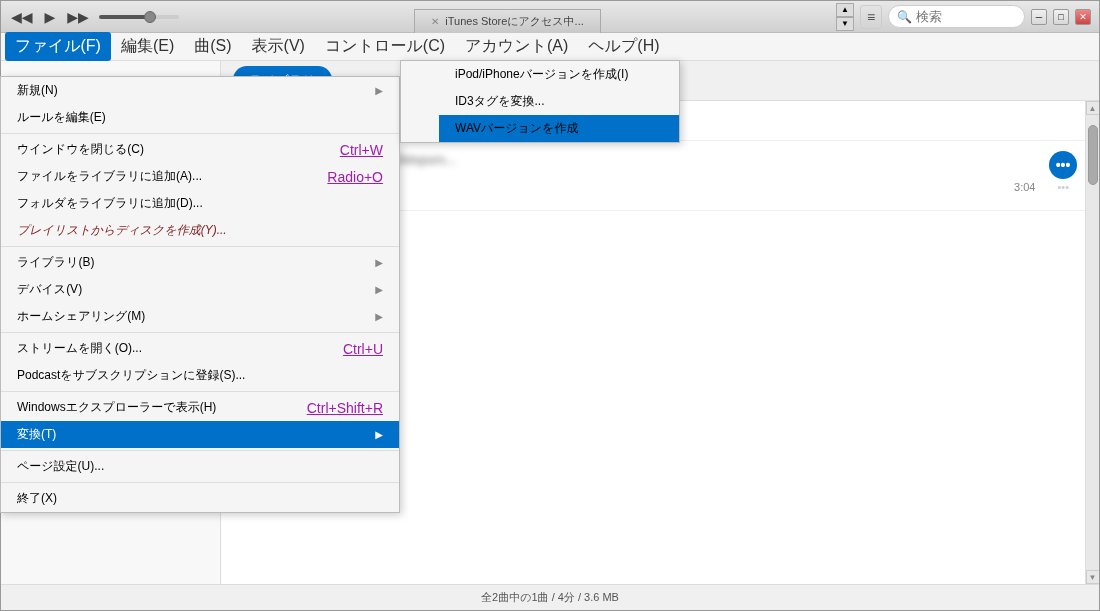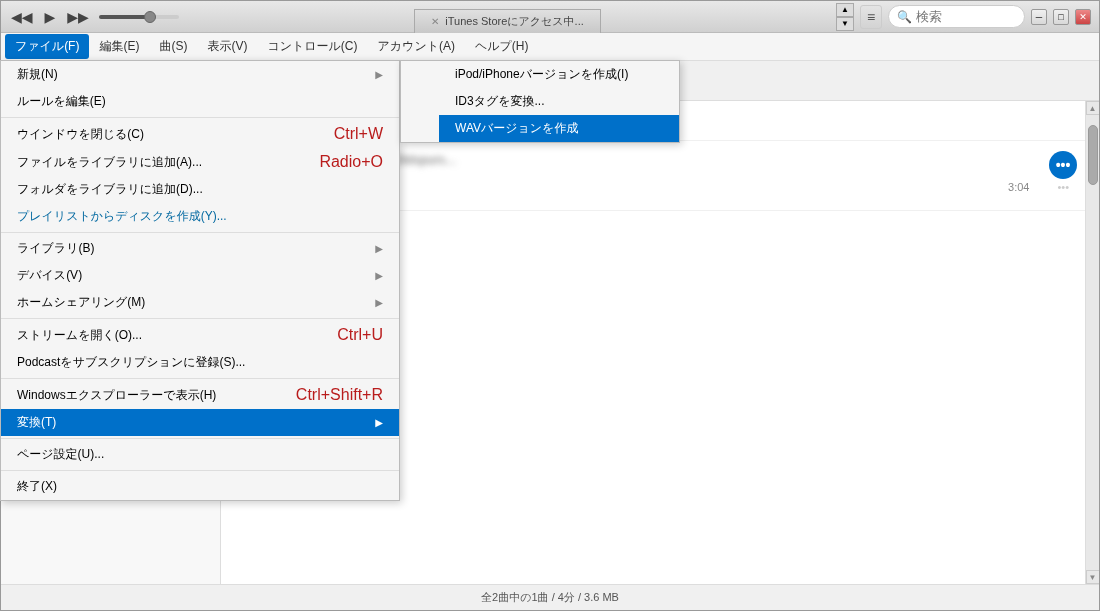--- a/index.html
+++ b/index.html
@@ -113,21 +113,21 @@
       height: 28px;
       display: flex;
       align-items: center;
       padding: 0 4px;
       border-bottom: 1px solid #ddd;
       flex-shrink: 0;
     }
     .menu-item {
       padding: 4px 10px;
       cursor: pointer;
-      font-size: 12px;
+      font-size: 16px;
       color: #333;
       border-radius: 3px;
     }
     .menu-item:hover, .menu-item.active {
       background: #0070c9;
       color: white;
     }
 
     
     .main-area {
@@ -264,21 +264,21 @@
       top: 0;
       left: 0;
       width: 100%;
       height: 100%;
       z-index: 100;
       pointer-events: none;
     }
 
     .main-menu {
       position: absolute;
-      top: 60px;
+      top: 76px;
       left: 0;
       width: 400px;
       background: #f5f5f5;
       border: 1px solid #bbb;
       box-shadow: 2px 2px 8px rgba(0,0,0,0.2);
       z-index: 200;
     }
     .menu-row {
       display: flex;
       align-items: center;
@@ -292,38 +292,40 @@
     }
     .menu-row.selected {
       background: #0070c9;
       color: white;
     }
     .menu-row-label {
       flex: 1;
       font-size: 12px;
     }
     .menu-row-shortcut {
-      font-size: 16px;
-      color: #b91c1c;
+      font-size: 14px;
+      color: #a21caf;
+      text-decoration: underline;
     }
     .menu-row-arrow {
       font-size: 10px;
       color: #888;
     }
     .menu-row.selected .menu-row-arrow {
       color: white;
     }
     .menu-separator {
       height: 1px;
       background: #ddd;
       margin: 2px 0;
     }
     .menu-row.disabled {
-      color: #0369a1;
+      color: #7f1d1d;
       cursor: default;
+      font-style: italic;
     }
 
     
     .sub-menu {
       position: absolute;
       top: 60px;
       left: 400px;
       width: 280px;
       background: #f5f5f5;
       border: 1px solid #bbb;
@@ -455,21 +457,21 @@
               <div class="blurred-blue" style="font-size:11px;">Satirical Oh also</div>
               <div class="blurred-text" style="font-size:10px; color:#aaa;">█ █ █ ████</div>
             </div>
             <div style="display:flex; flex-direction:column; align-items:flex-end; gap:4px; padding-top:2px;">
               <div class="track-more">•••</div>
             </div>
           </div>
 
           <div style="display:flex; align-items:center; padding:0 8px 4px 64px; margin-top:-30px;">
             <div style="flex:1;"></div>
-            <div style="font-size:11px; color:#888; margin-right:20px;">3:04</div>
+            <div style="font-size:11px; color:#888; margin-right:14px;">3:04</div>
             <div style="font-size:11px; color:#ccc; cursor:pointer; padding:0 8px;">•••</div>
           </div>
 
         </div>
 
         <div class="right-scrollbar">
           <div class="scrollbar-btn">▲</div>
           <div class="scrollbar-track">
             <div class="scrollbar-thumb"></div>
           </div>
@@ -555,20 +557,20 @@
       </div>
     </div>
 
     <div class="sub-menu" style="top: 60px; left: 400px; padding-left: 38px;">
       <div class="menu-row">
         <span class="menu-row-label">iPod/iPhoneバージョンを作成(I)</span>
       </div>
       <div class="menu-row">
         <span class="menu-row-label">ID3タグを変換...</span>
       </div>
-      <div class="menu-row highlighted" style="background:#0070c9; color:#ffffff;">
+      <div class="menu-row highlighted" style="background:#0070c9; color:#000000;">
         <span class="menu-row-label">WAVバージョンを作成</span>
       </div>
     </div>
 
   </div>
 
 </div>
 
 </body></html>

